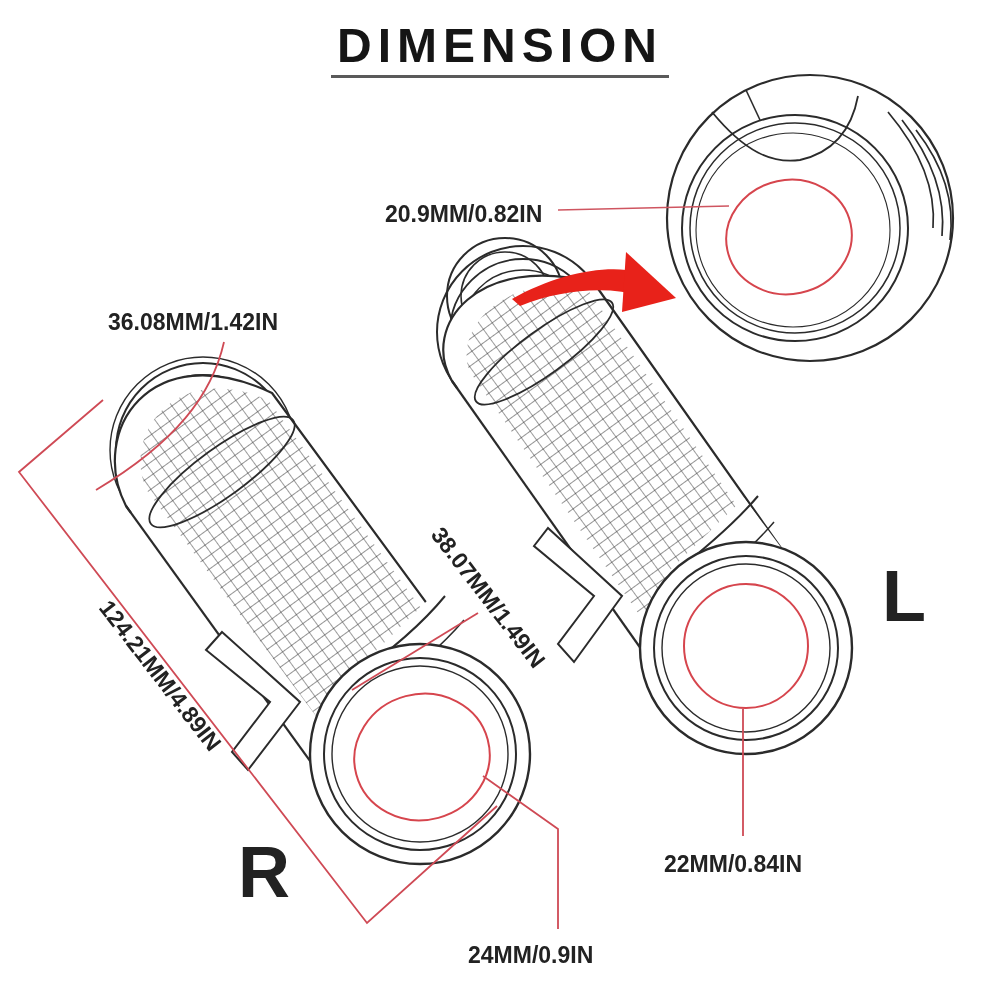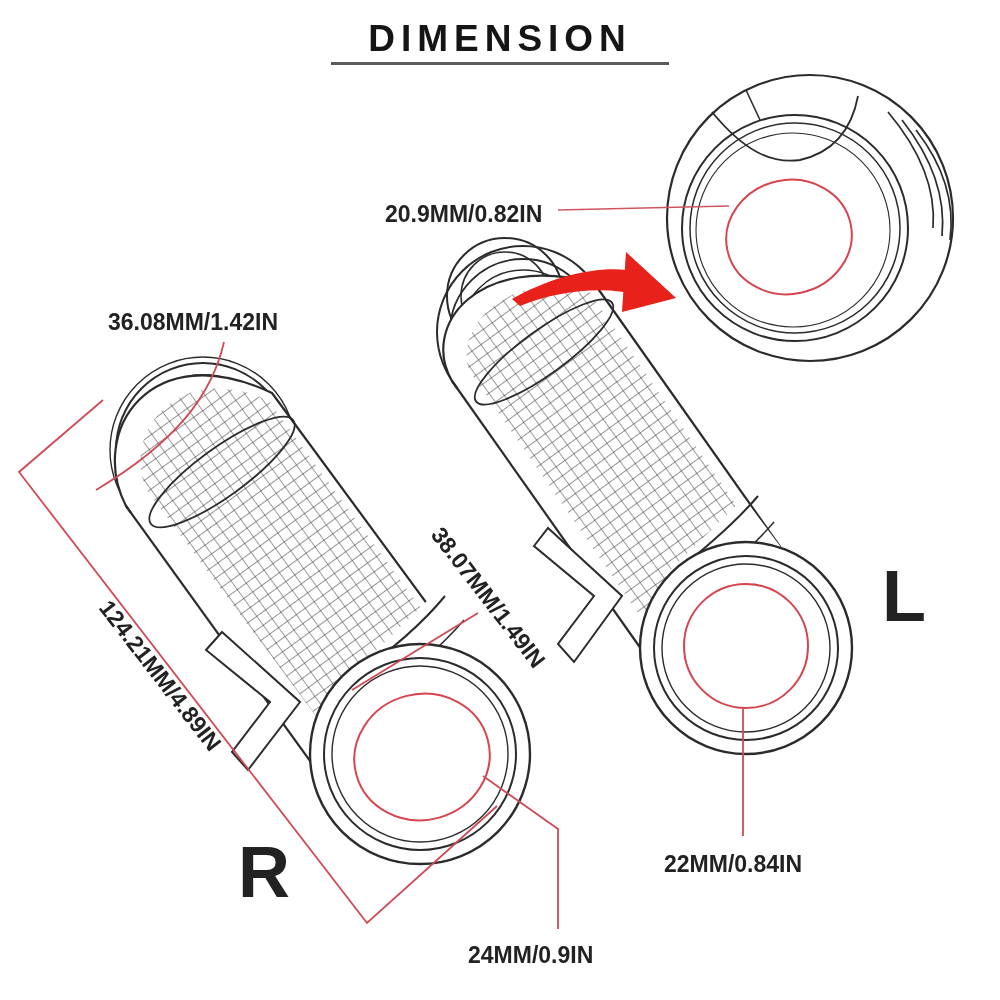--- a/index.html
+++ b/index.html
@@ -1,19 +1,19 @@
 <!DOCTYPE html>
 <html><head>
 <meta charset="utf-8">
 <style>
   html,body{margin:0;padding:0;background:#ffffff;}
   .page{position:relative;width:1000px;height:1000px;background:#ffffff;overflow:hidden;
         font-family:"Liberation Sans", sans-serif;}
   .hdr{position:absolute;top:18px;left:0;width:100%;text-align:center;}
-  .hdr .t{font-size:37px;font-weight:bold;letter-spacing:6px;color:#151515;}
+  .hdr .t{font-size:48px;font-weight:bold;letter-spacing:6px;color:#151515;}
   .hdr .u{width:338px;margin:2px auto 0;border-top:3px solid #5a5a5a;height:0;}
   svg{position:absolute;left:0;top:0;}
   svg text{font-family:"Liberation Sans", sans-serif;font-weight:bold;fill:#222222;}
   .dim{font-size:23px;}
   .letter{font-size:72px;}
   .blk{stroke:#2b2b2b;fill:none;}
   .red{stroke:#cf4a55;fill:none;stroke-width:1.8;}
   .redc{stroke:#d6454d;fill:none;stroke-width:2;}
 </style>
 </head>

